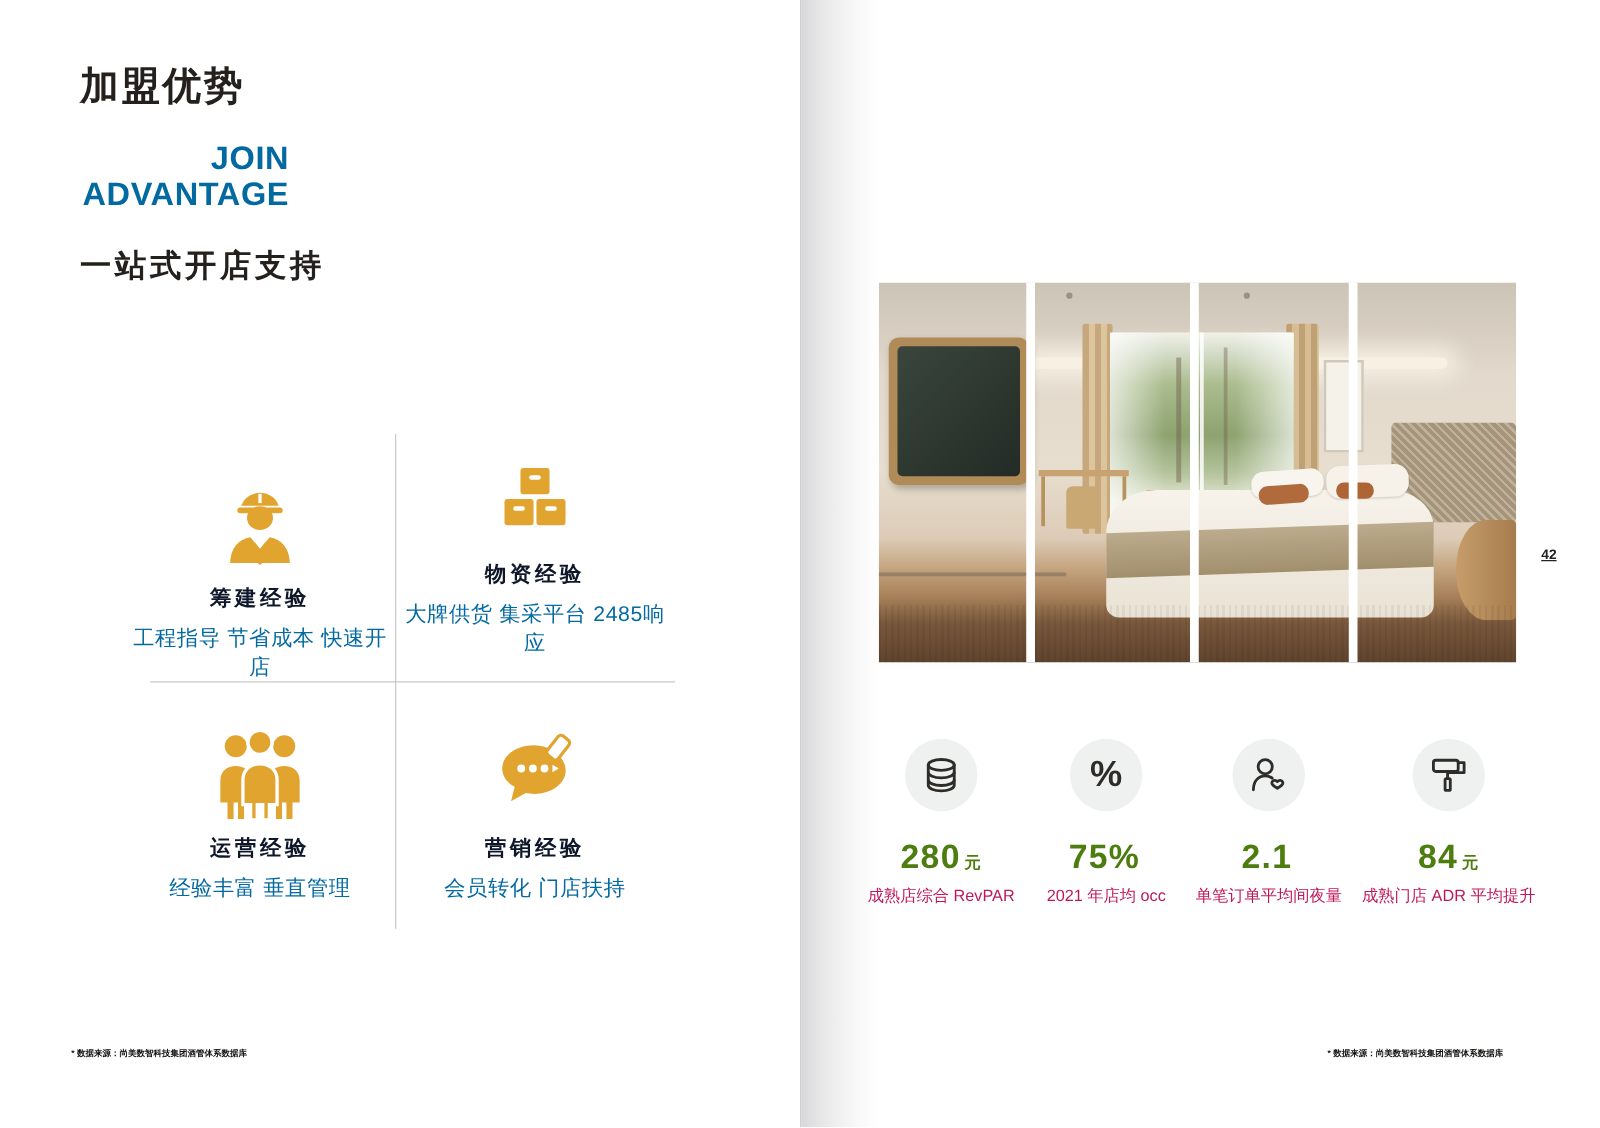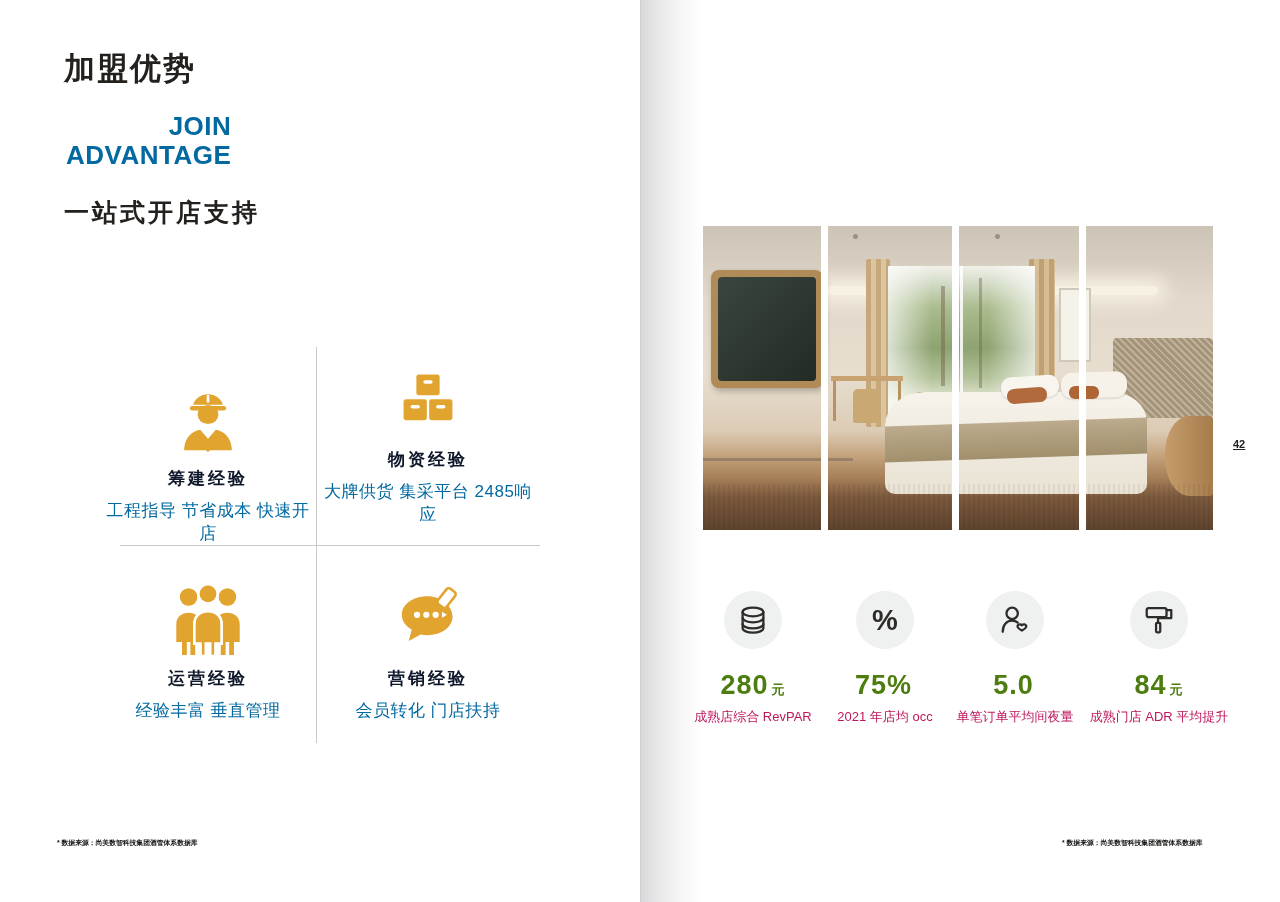--- a/index.html
+++ b/index.html
@@ -244,21 +244,21 @@
   </div>
 
   <div class="abs stat s3">
     <div class="stat-circle">
       <svg width="34" height="34" viewBox="0 0 36 36" fill="none" stroke="#2e2c29" stroke-width="2.4" stroke-linecap="round" stroke-linejoin="round">
         <circle cx="15" cy="11" r="6"></circle>
         <path d="M5 30.5c0-7.8 4.6-11.8 10-11.8 2.4 0 4.4.7 5.9 2"></path>
         <path d="M25.3 23.6c-1.5-1.7-4-1.2-4.6.7-.4 1.3.5 2.6 4.6 4.9 4.1-2.3 5-3.6 4.6-4.9-.6-1.9-3.1-2.4-4.6-.7z"></path>
       </svg>
     </div>
-    <div class="stat-value"><span>5.0</span><span class="stat-unit"></span></div>
+    <div class="stat-value"><span>2.1</span><span class="stat-unit"></span></div>
     <div class="stat-label">单笔订单平均间夜量</div>
   </div>
 
   <div class="abs stat s4">
     <div class="stat-circle">
       <svg width="34" height="34" viewBox="0 0 36 36" fill="none" stroke="#2e2c29" stroke-width="2.4" stroke-linejoin="round" stroke-linecap="round">
         <rect x="5" y="5.5" width="21" height="9.5" rx="2"></rect>
         <path d="M26 7.5h5v8.5H17v5"></path>
         <rect x="14.9" y="21" width="4.4" height="10" rx="1"></rect>
       </svg>

